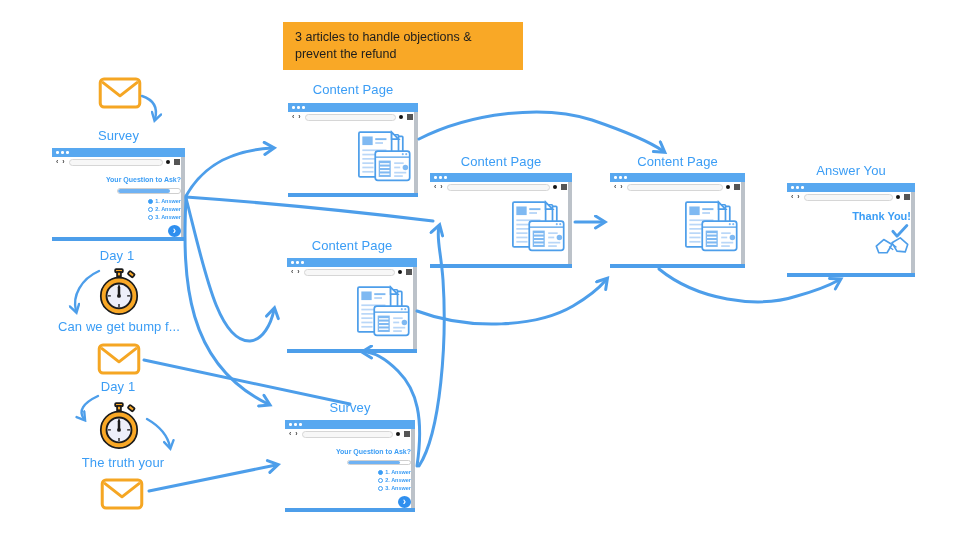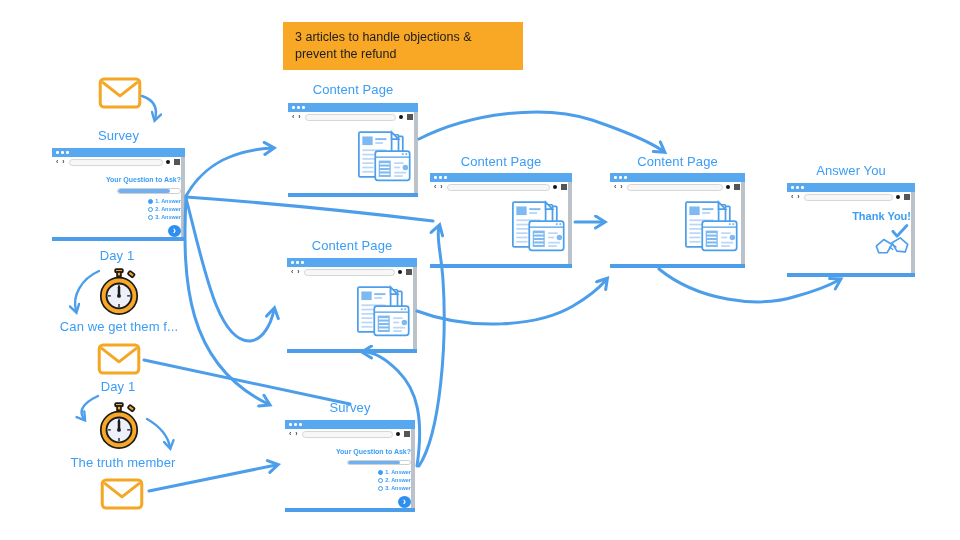--- a/index.html
+++ b/index.html
@@ -68,41 +68,41 @@
     <rect x="20" y="1" width="8" height="3.5" rx="1" class="sw-o"></rect>
     <rect x="22" y="4" width="4" height="4.5" class="sw-o"></rect>
     <rect x="33.5" y="4.5" width="6.5" height="4" rx="1" transform="rotate(38 37 6.5)" class="sw-o"></rect>
     <circle cx="24" cy="29" r="19" class="sw-o" stroke-width="2.4"></circle>
     <circle cx="24" cy="29" r="13" fill="#EDEFF9" stroke="#1B1B1B" stroke-width="2"></circle>
     <path d="M24 17.5 v3 M24 37.5 v3 M12.5 29 h3 M32.5 29 h3" stroke="#1B1B1B" stroke-width="1.4"></path>
     <path d="M24 29 L24 20" stroke="#1B1B1B" stroke-width="2.6" stroke-linecap="round"></path>
     <circle cx="24" cy="29" r="2" fill="#1B1B1B"></circle>
   </svg>
 </div>
-  <div class="lbl" style="left:39px;top:320px;width:160px;">Can we get them f...</div>
+  <div class="lbl" style="left:39px;top:320px;width:160px;">Can we get bump f...</div>
   <div class="icon-abs" style="left:97px;top:343px;">
   <svg viewBox="0 0 46 34" width="44" height="32">
     <rect x="2" y="2" width="42" height="30" rx="4" fill="#fff" stroke="#F5A623" stroke-width="3.2"></rect>
     <polyline points="5,6 23,20 41,6" fill="none" stroke="#F5A623" stroke-width="3.2" stroke-linecap="round" stroke-linejoin="round"></polyline>
   </svg>
 </div>
   <div class="lbl" style="left:68px;top:380px;width:100px;">Day 1</div>
   <div class="icon-abs" style="left:96px;top:402px;">
   <svg viewBox="0 0 48 52" width="46" height="50">
     <rect x="20" y="1" width="8" height="3.5" rx="1" class="sw-o"></rect>
     <rect x="22" y="4" width="4" height="4.5" class="sw-o"></rect>
     <rect x="33.5" y="4.5" width="6.5" height="4" rx="1" transform="rotate(38 37 6.5)" class="sw-o"></rect>
     <circle cx="24" cy="29" r="19" class="sw-o" stroke-width="2.4"></circle>
     <circle cx="24" cy="29" r="13" fill="#EDEFF9" stroke="#1B1B1B" stroke-width="2"></circle>
     <path d="M24 17.5 v3 M24 37.5 v3 M12.5 29 h3 M32.5 29 h3" stroke="#1B1B1B" stroke-width="1.4"></path>
     <path d="M24 29 L24 20" stroke="#1B1B1B" stroke-width="2.6" stroke-linecap="round"></path>
     <circle cx="24" cy="29" r="2" fill="#1B1B1B"></circle>
   </svg>
 </div>
-  <div class="lbl" style="left:43px;top:456px;width:160px;">The truth member</div>
+  <div class="lbl" style="left:43px;top:456px;width:160px;">The truth your</div>
   <div class="icon-abs" style="left:100px;top:478px;">
   <svg viewBox="0 0 46 34" width="44" height="32">
     <rect x="2" y="2" width="42" height="30" rx="4" fill="#fff" stroke="#F5A623" stroke-width="3.2"></rect>
     <polyline points="5,6 23,20 41,6" fill="none" stroke="#F5A623" stroke-width="3.2" stroke-linecap="round" stroke-linejoin="round"></polyline>
   </svg>
 </div>
 
   <div class="lbl" style="left:288px;top:83px;width:130px;">Content Page</div>
   <div class="lbl" style="left:430px;top:155px;width:142px;">Content Page</div>
   <div class="lbl" style="left:287px;top:239px;width:130px;">Content Page</div>

